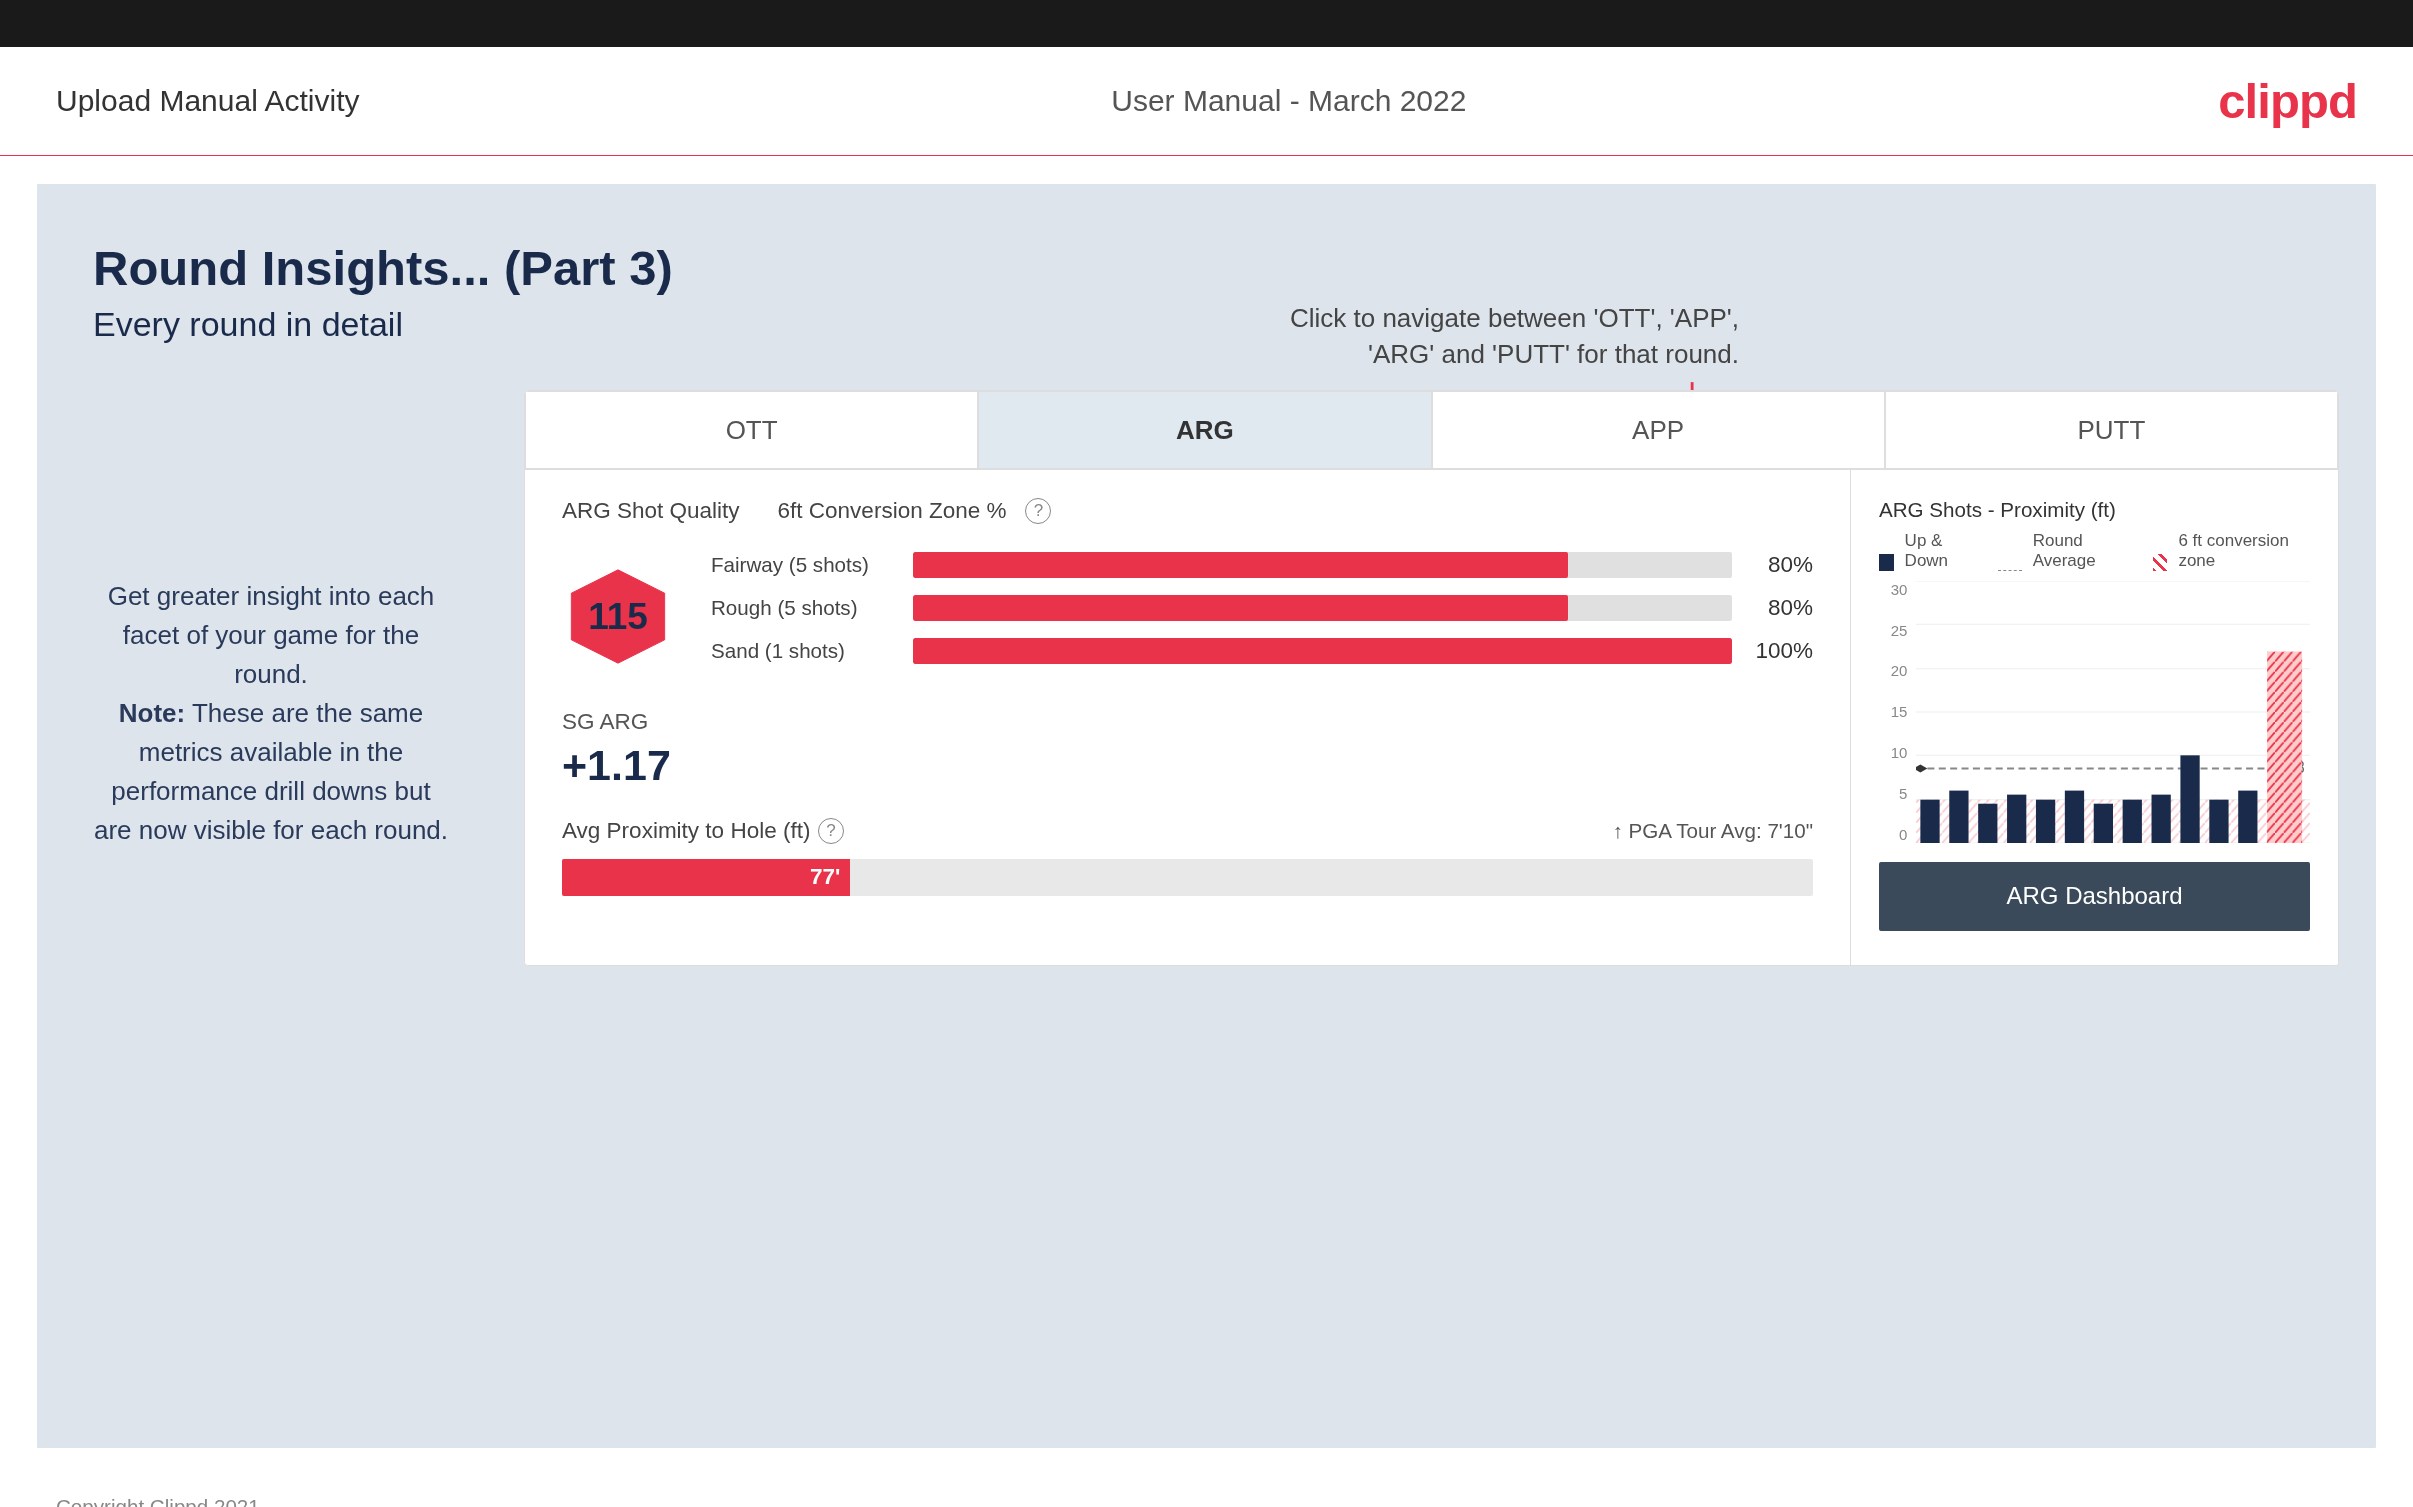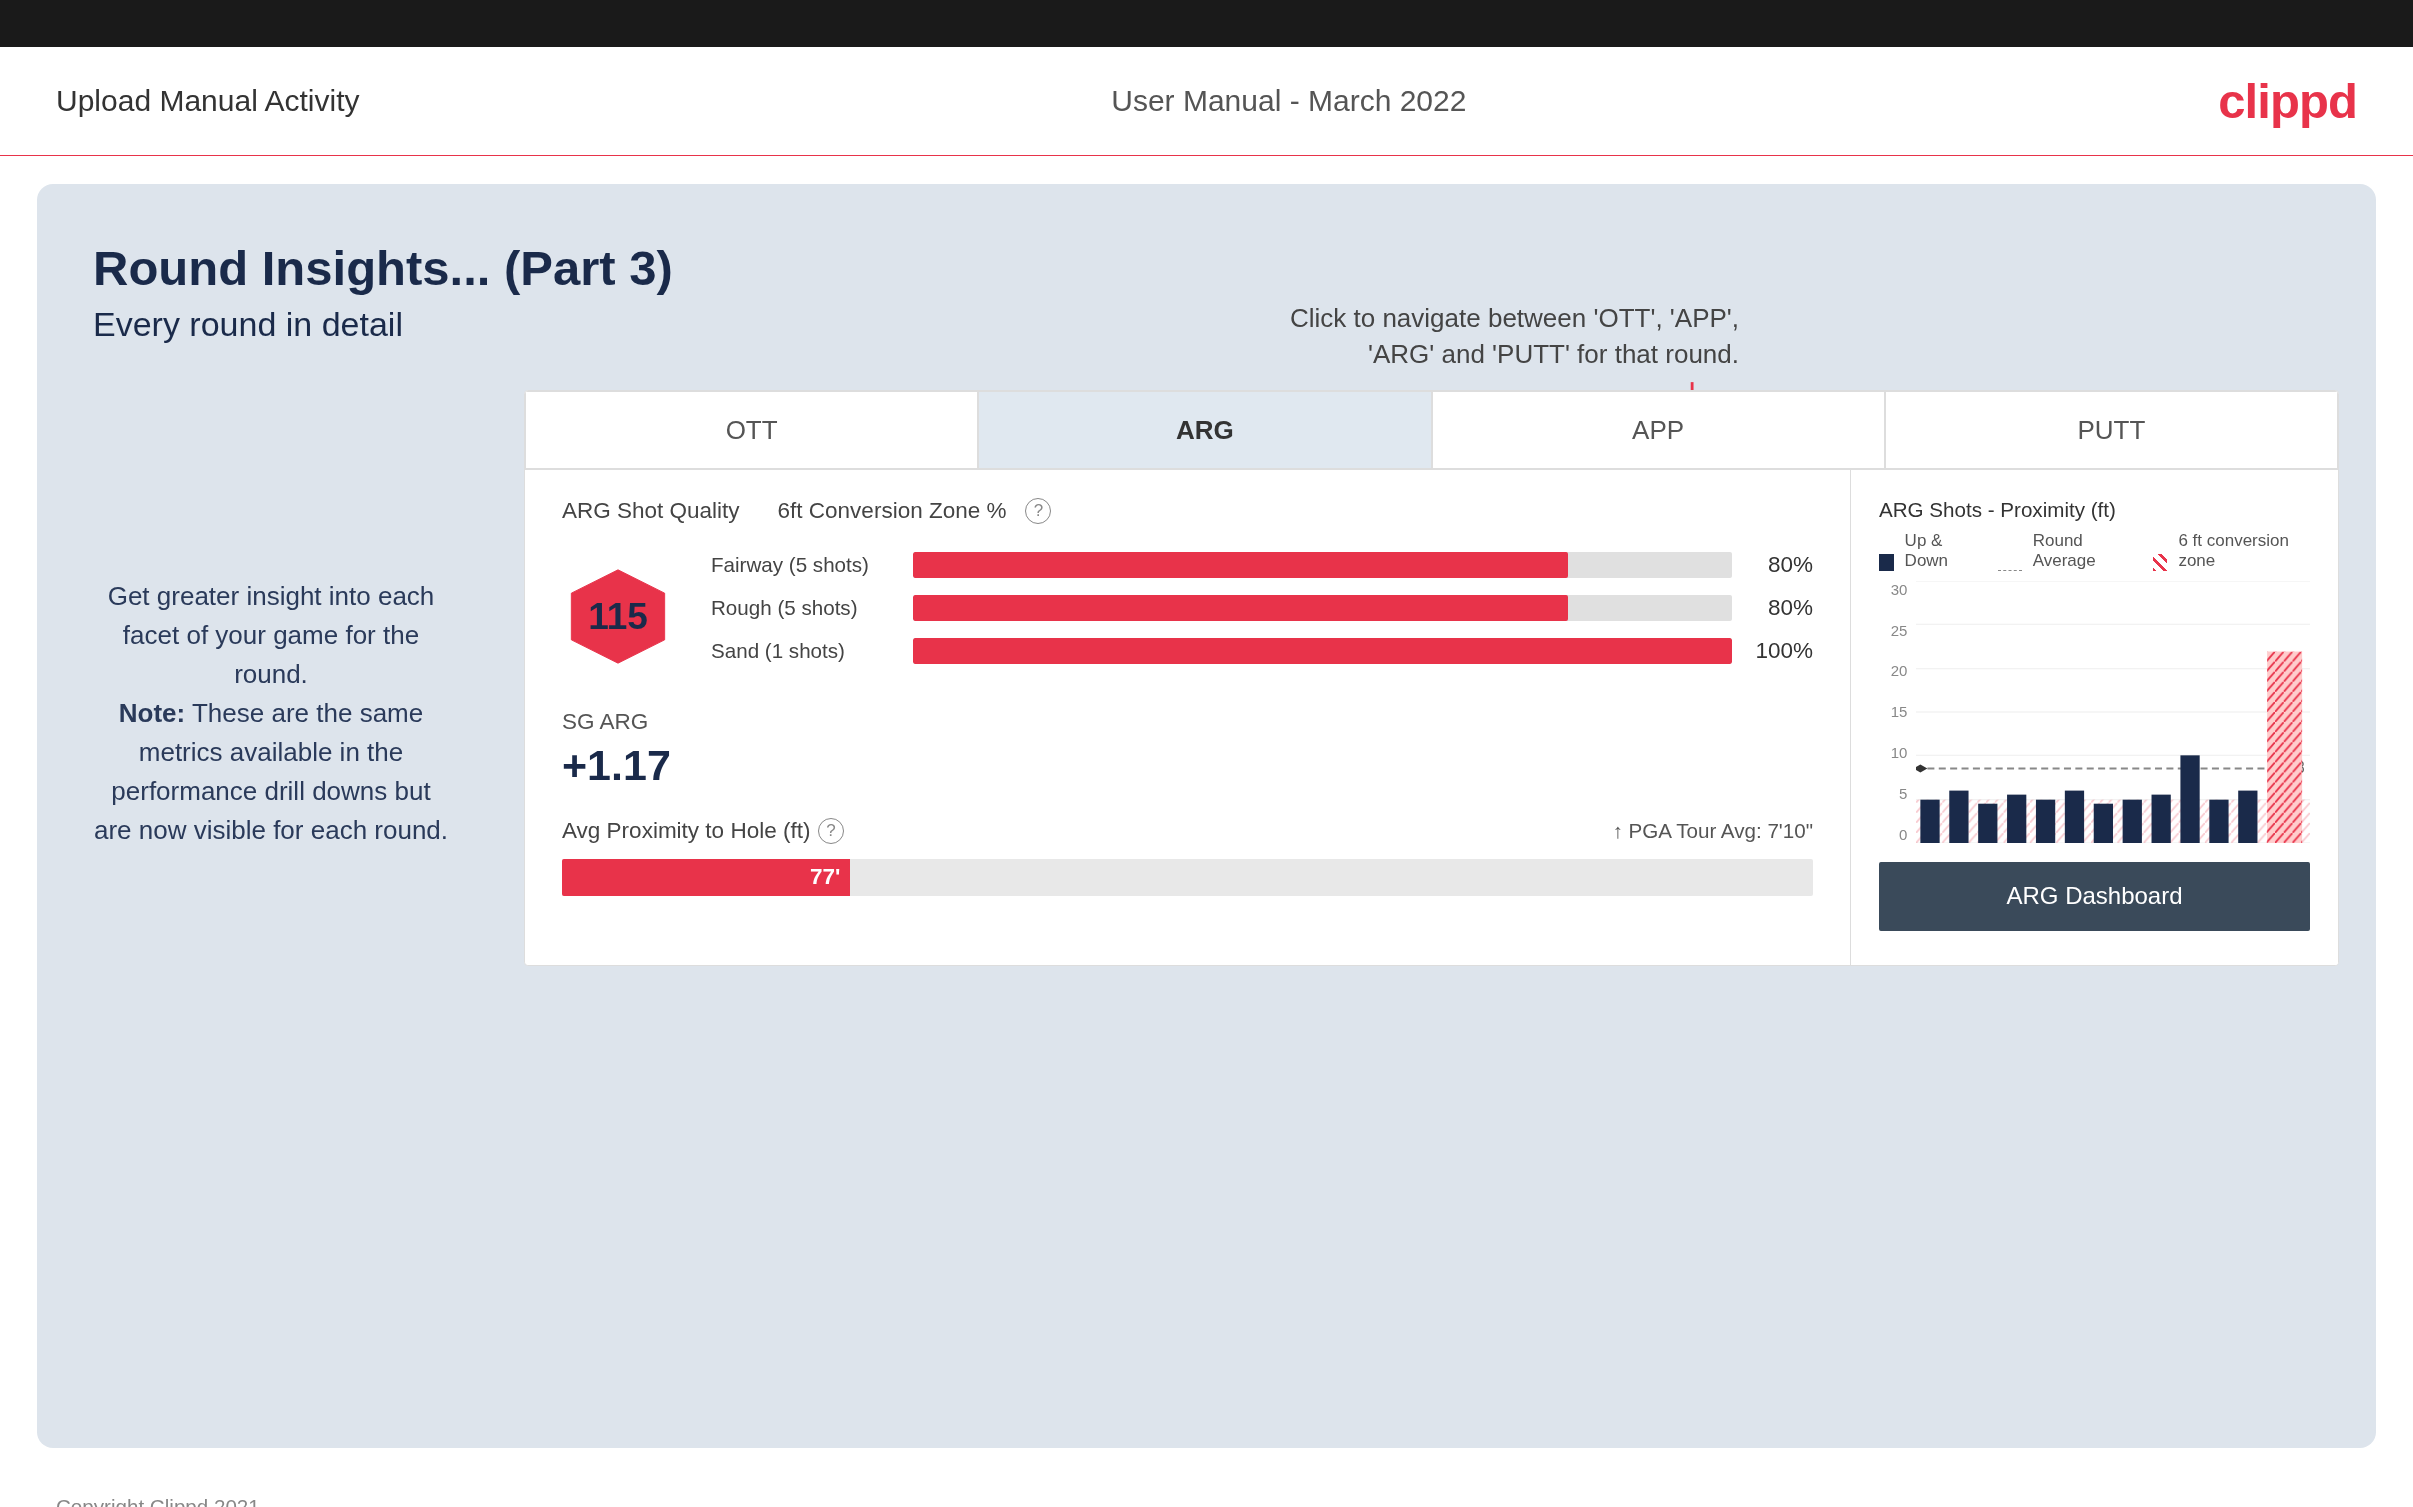--- a/index.html
+++ b/index.html
@@ -42,21 +42,21 @@
       font-weight: 700;
       color: #e8334a;
       letter-spacing: -0.9px;
     }
 
     
     .main-content {
       background: #dde4ec;
       margin: 28px 37px;
       padding: 56px 56px 75px 56px;
-      border-radius: 16px;
+      border-radius: 1px;
       min-height: 1264px;
       position: relative;
     }
 
     .page-title {
       font-size: 49px;
       font-weight: 700;
       color: #1a2a4a;
       margin-bottom: 9.4px;
     }

